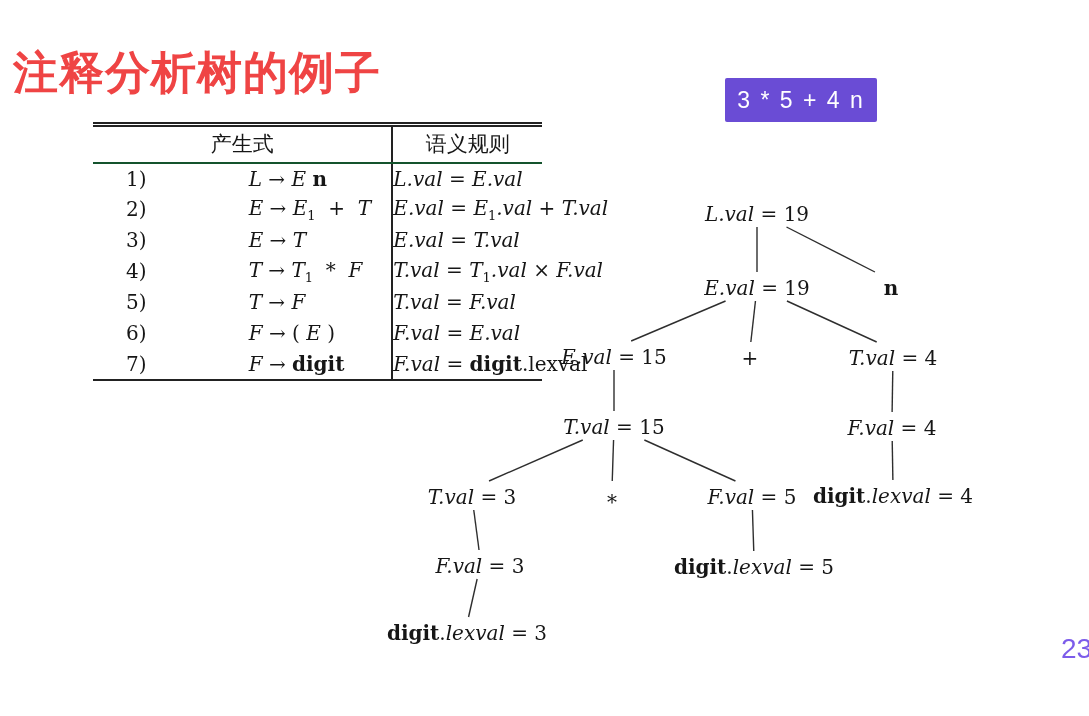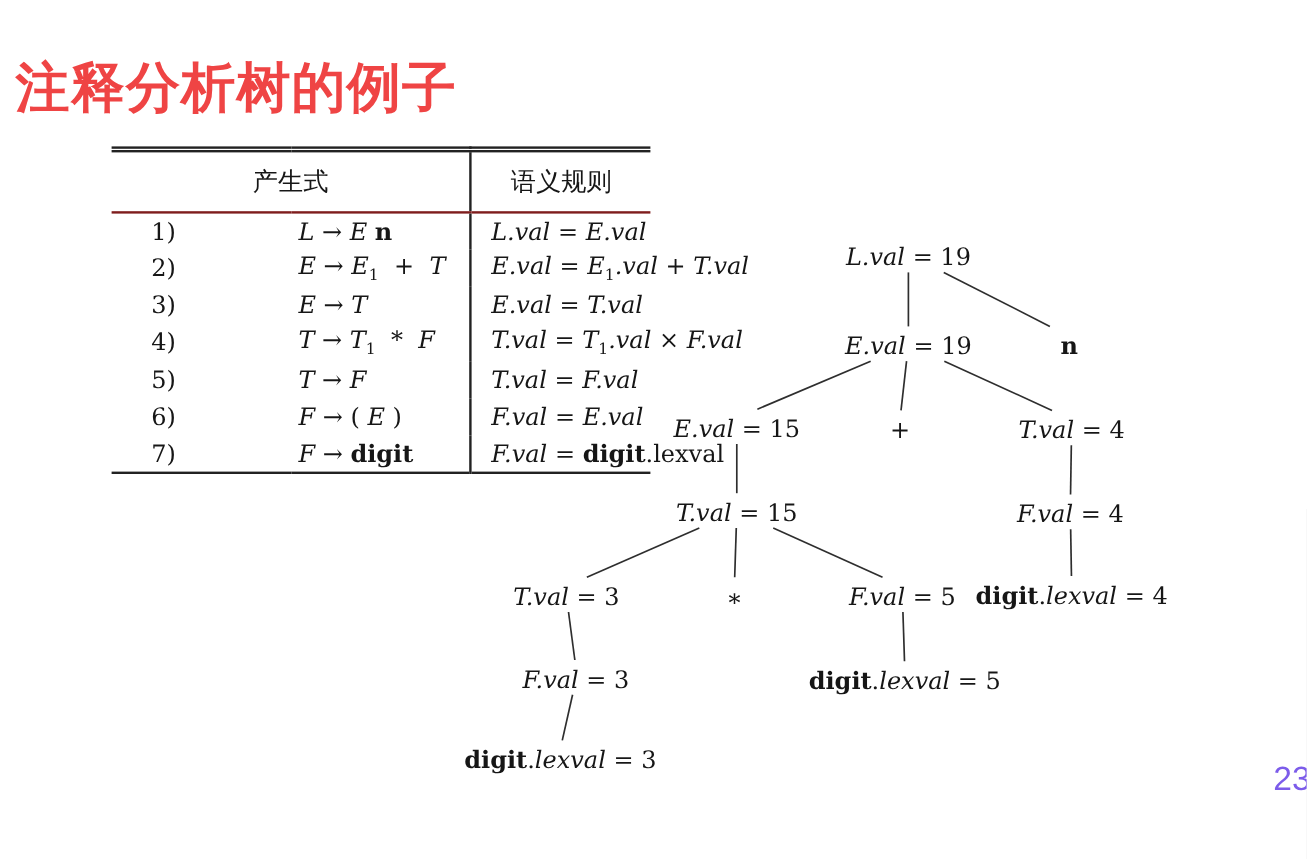--- a/index.html
+++ b/index.html
@@ -26,28 +26,28 @@
   }
   
   table.grammar {
     position:absolute; left:93px; top:122px; width:449px;
     border-collapse:collapse; table-layout:fixed;
     border-top:5px double #222222; border-bottom:2px solid #222222;
     font-family:"DejaVu Serif", "Liberation Serif", serif;
     font-size:20px; color:#161616;
   }
   table.grammar th {
-    font-weight:normal; font-size:21px; height:52px;
-    border-bottom:2px solid #7f1d1d; text-align:center; vertical-align:middle;
+    font-weight:normal; font-size:21px; height:38px;
+    border-bottom:2px solid #14532d; text-align:center; vertical-align:middle;
   }
   table.grammar td { height:31px; vertical-align:middle; white-space:pre; }
   td.num  { width:72px; padding-left:33px; }
   td.prod { padding-left:6px; }
   th.rule-h, td.rule { border-left:2px solid #222222; }
-  td.rule { padding-left:16px; }
+  td.rule { padding-left:0; }
   .s-i { font-style:italic; }
   .s-b { font-weight:bold; }
   sub  { font-size:13px; }
   
   svg.tree { position:absolute; left:0; top:0; }
   .tnode {
     font-family:"DejaVu Serif", "Liberation Serif", serif;
     font-size:20px; fill:#161616; text-anchor:middle;
   }
   .tnode .s-i { font-style:italic; }
@@ -60,20 +60,21 @@
     font-family:"Liberation Sans", sans-serif;
   }
 </style>
 </head>
 <body>
 
 <div class="slide">
 
   <h1 class="title">注释分析树的例子</h1>
 
+  <div class="badge">3 * 5 + 4 n</div>
 
   <table class="grammar">
     <thead>
       <tr>
         <th colspan="2">产生式</th>
         <th class="rule-h">语义规则</th>
       </tr>
     </thead>
     <tbody id="grammar-body">
         <tr>

